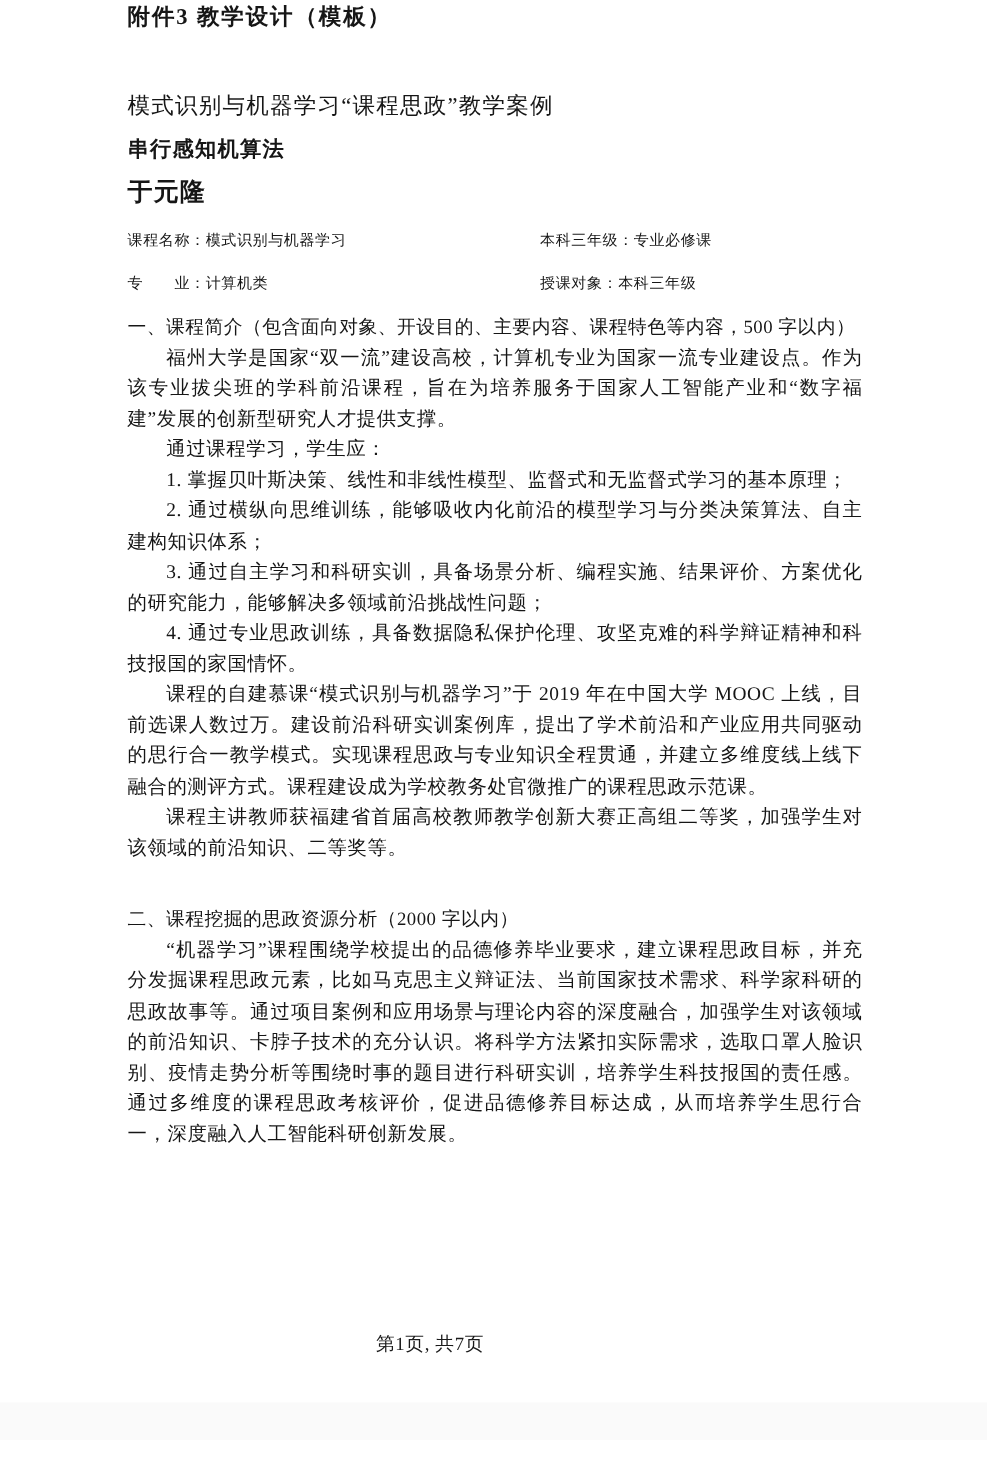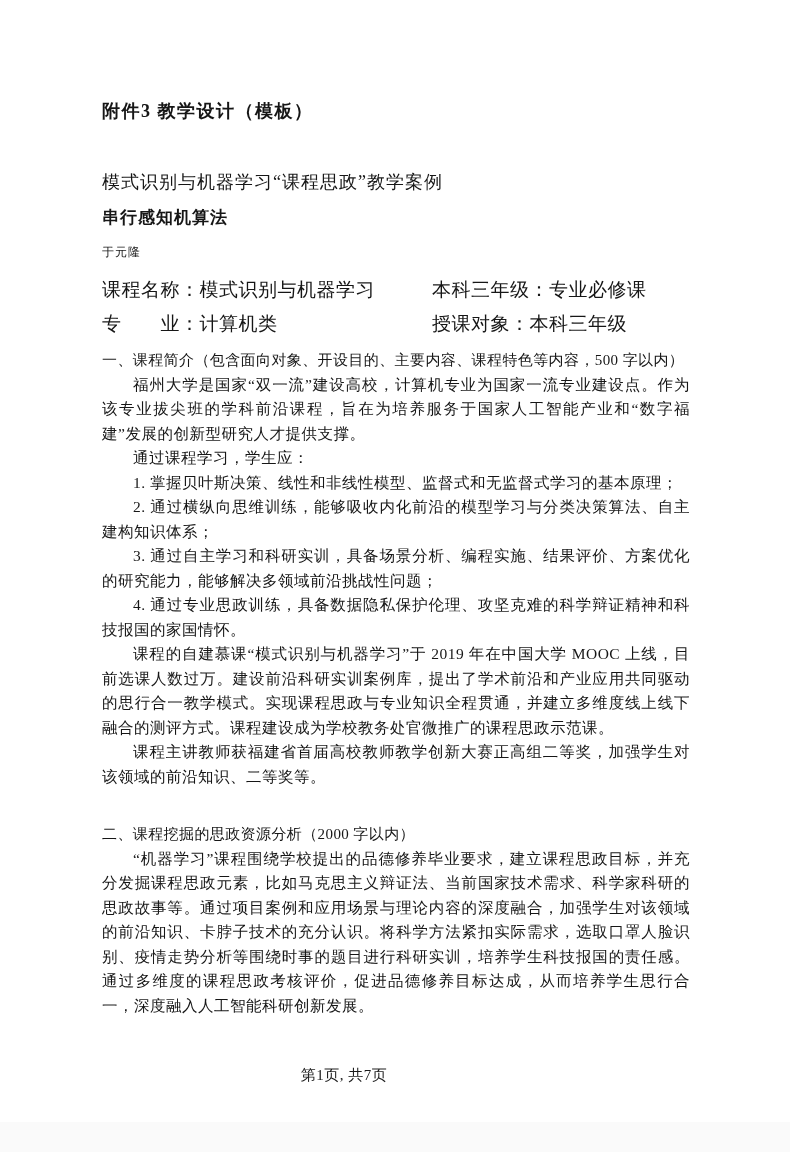--- a/index.html
+++ b/index.html
@@ -17,21 +17,20 @@
     color: #161616;
   }
   .content {
     position: absolute;
     left: 102px;
     top: 0;
     width: 588px;
   }
   .attachment-heading {
     margin: 0;
-    padding-top: 98px;
     font-size: 18px;
     line-height: 26px;
     font-weight: bold;
     letter-spacing: 1.5px;
     white-space: nowrap;
   }
   .title-block {
     text-align: left;
     margin-top: 40px;
   }
@@ -40,29 +39,30 @@
     line-height: 36px;
     letter-spacing: 1px;
   }
   .doc-subtitle {
     font-size: 17px;
     line-height: 35px;
     font-weight: bold;
     letter-spacing: 1px;
   }
   .doc-author {
-    font-size: 12px;
+    font-size: 20px;
     line-height: 34px;
     letter-spacing: 1px;
+    font-weight: bold;
   }
   .info-grid {
     display: grid;
     grid-template-columns: 330px 1fr;
     margin-top: 4px;
-    font-size: 19px;
+    font-size: 12px;
     letter-spacing: 0.5px;
   }
   .info-cell {
     line-height: 34px;
     white-space: nowrap;
   }
   .section-heading {
     margin: 0;
     margin-top: 7px;
     font-size: 15px;

